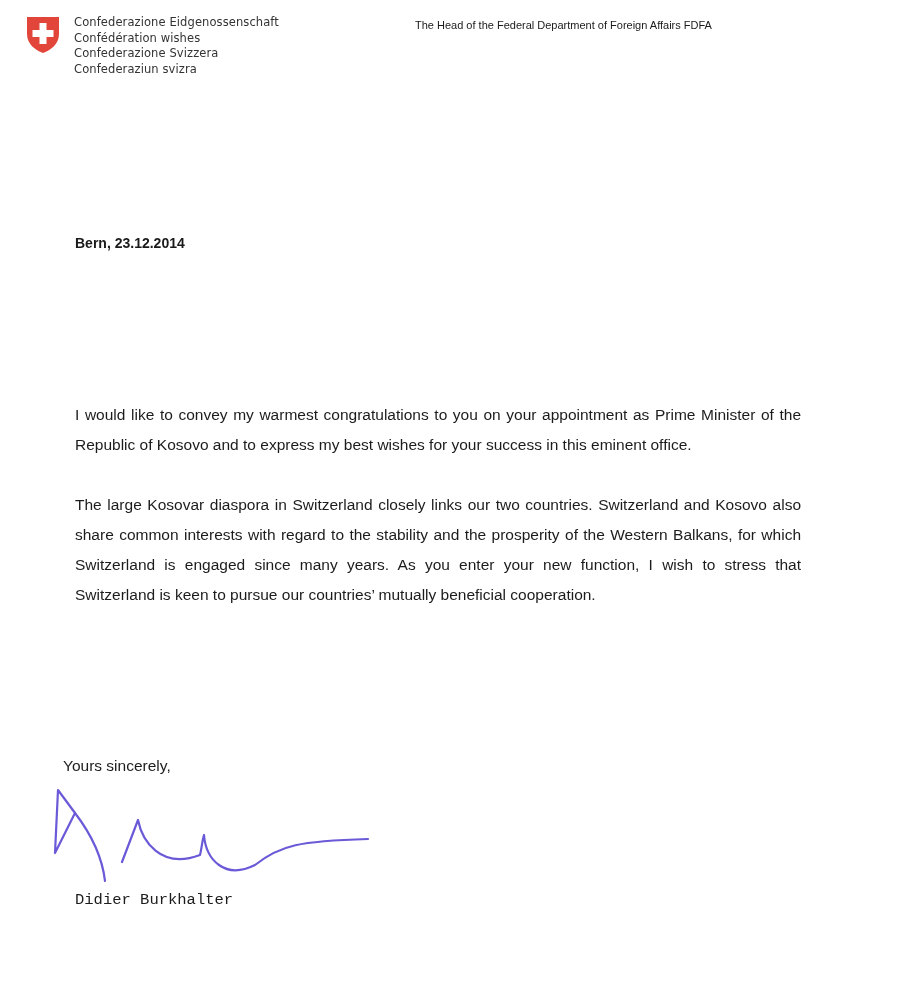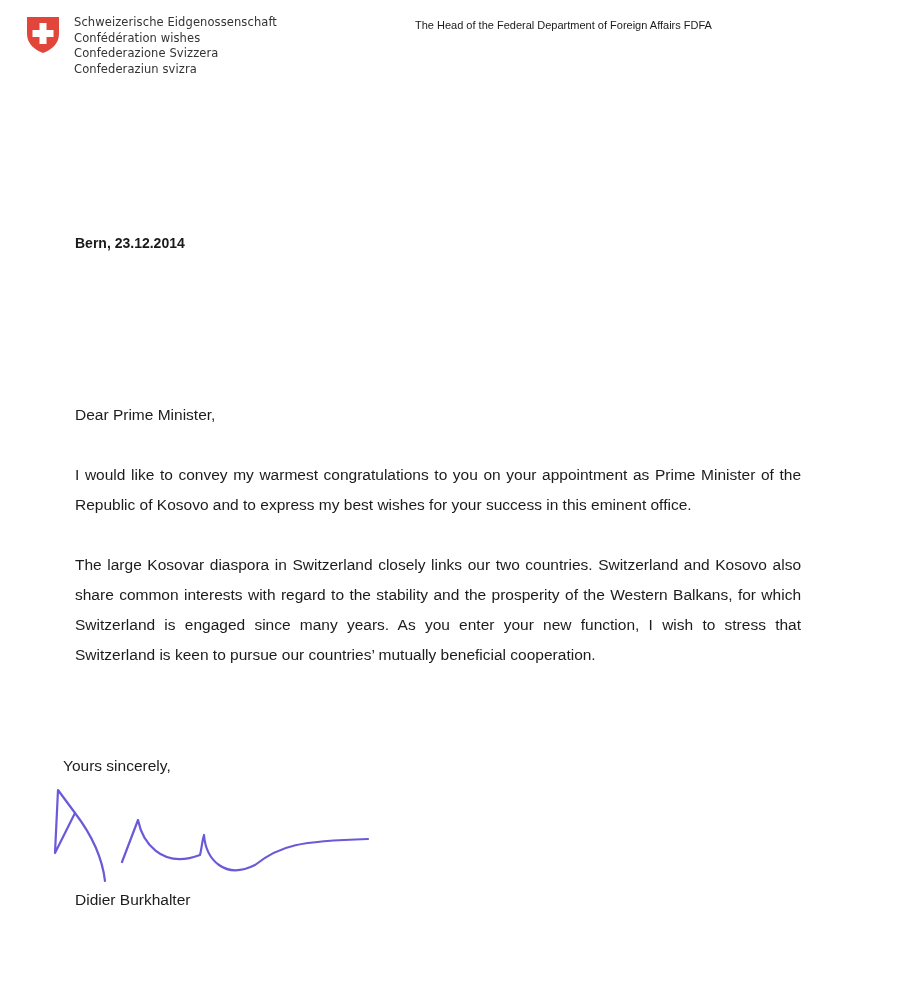--- a/index.html
+++ b/index.html
@@ -86,47 +86,46 @@
       position: absolute;
       left: 50px;
       top: 785px;
       width: 330px;
       height: 100px;
     }
     .signer-name {
       position: absolute;
       left: 75px;
       top: 891px;
-      font-family: Liberation Sans, sans-serif;
+      font-family: Liberation Mono, monospace;
       font-size: 15.5px;
       color: #1c1c1c;
     }
   </style>
 </head>
 <body>
 
 <svg class="coat-of-arms" viewBox="0 0 34 38">
   <path d="M1 1 H33 V18 C33 28 25 34 17 37 C9 34 1 28 1 18 Z" fill="#e2463a"></path>
   <rect x="13.5" y="7" width="7" height="21" fill="#ffffff"></rect>
   <rect x="6.5" y="14" width="21" height="7" fill="#ffffff"></rect>
 </svg>
 
 <div class="confed-block">
-  <div>Schweizerische Eidgenossenschaft</div>
+  <div>Confederazione Eidgenossenschaft</div>
   <div>Confédération wishes</div>
   <div>Confederazione Svizzera</div>
   <div>Confederaziun svizra</div>
 </div>
 
 <div class="dept-head">The Head of the Federal Department of Foreign Affairs FDFA</div>
 
 <div class="date-line">Bern, 23.12.2014</div>
 
 <div class="letter-body">
-  <p class="salutation">Dear Prime Minister,</p>
   <p class="para">I would like to convey my warmest congratulations to you on your appointment as Prime Min­ister of the Republic of Kosovo and to express my best wishes for your success in this emi­nent office.</p>
   <p class="para">The large Kosovar diaspora in Switzerland closely links our two countries. Switzerland and Kosovo also share common interests with regard to the stability and the prosperity of the Western Balkans, for which Switzerland is engaged since many years. As you enter your new function, I wish to stress that Switzerland is keen to pursue our countries’ mutually bene­ficial cooperation.</p>
 </div>
 
 <div class="closing">Yours sincerely,</div>
 
 <svg class="signature" viewBox="0 0 330 100">
   <g fill="none" stroke="#6a5ad8" stroke-width="2.2" stroke-linecap="round" stroke-linejoin="round">
     <path d="M5 68 L8 5 L25 28 L5 68"></path>
     <path d="M25 28 C38 45 52 70 55 96"></path>

